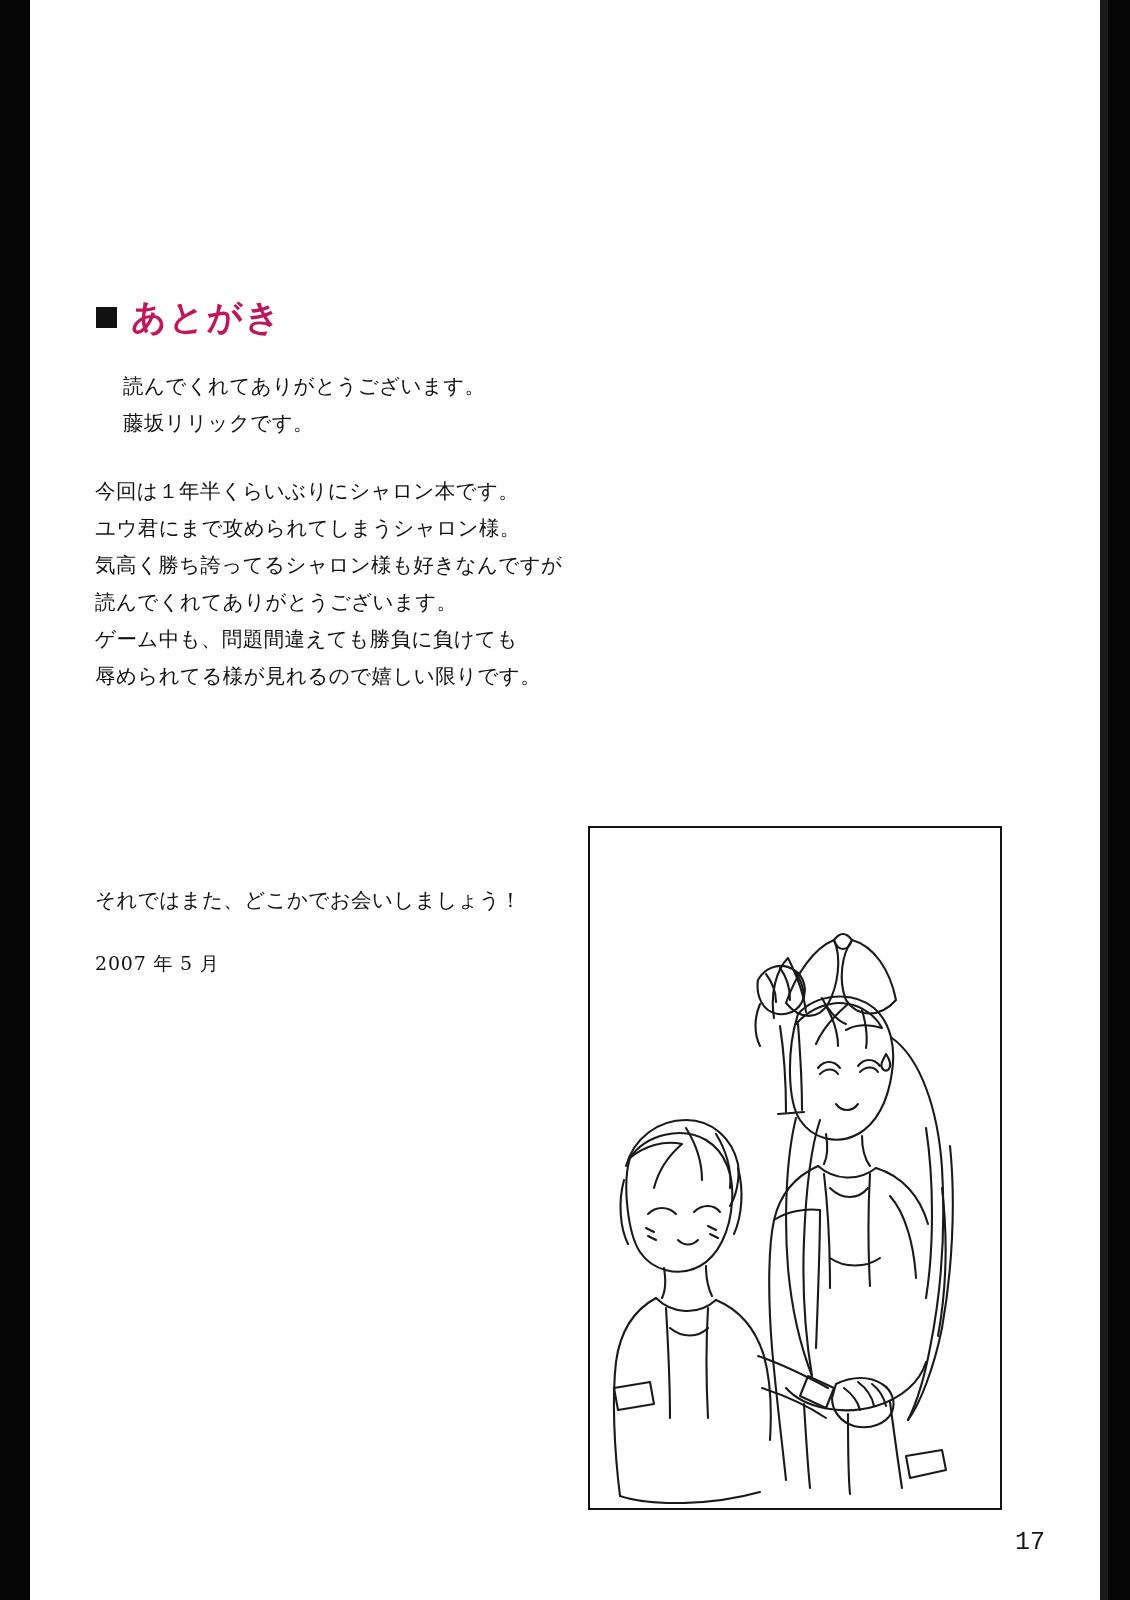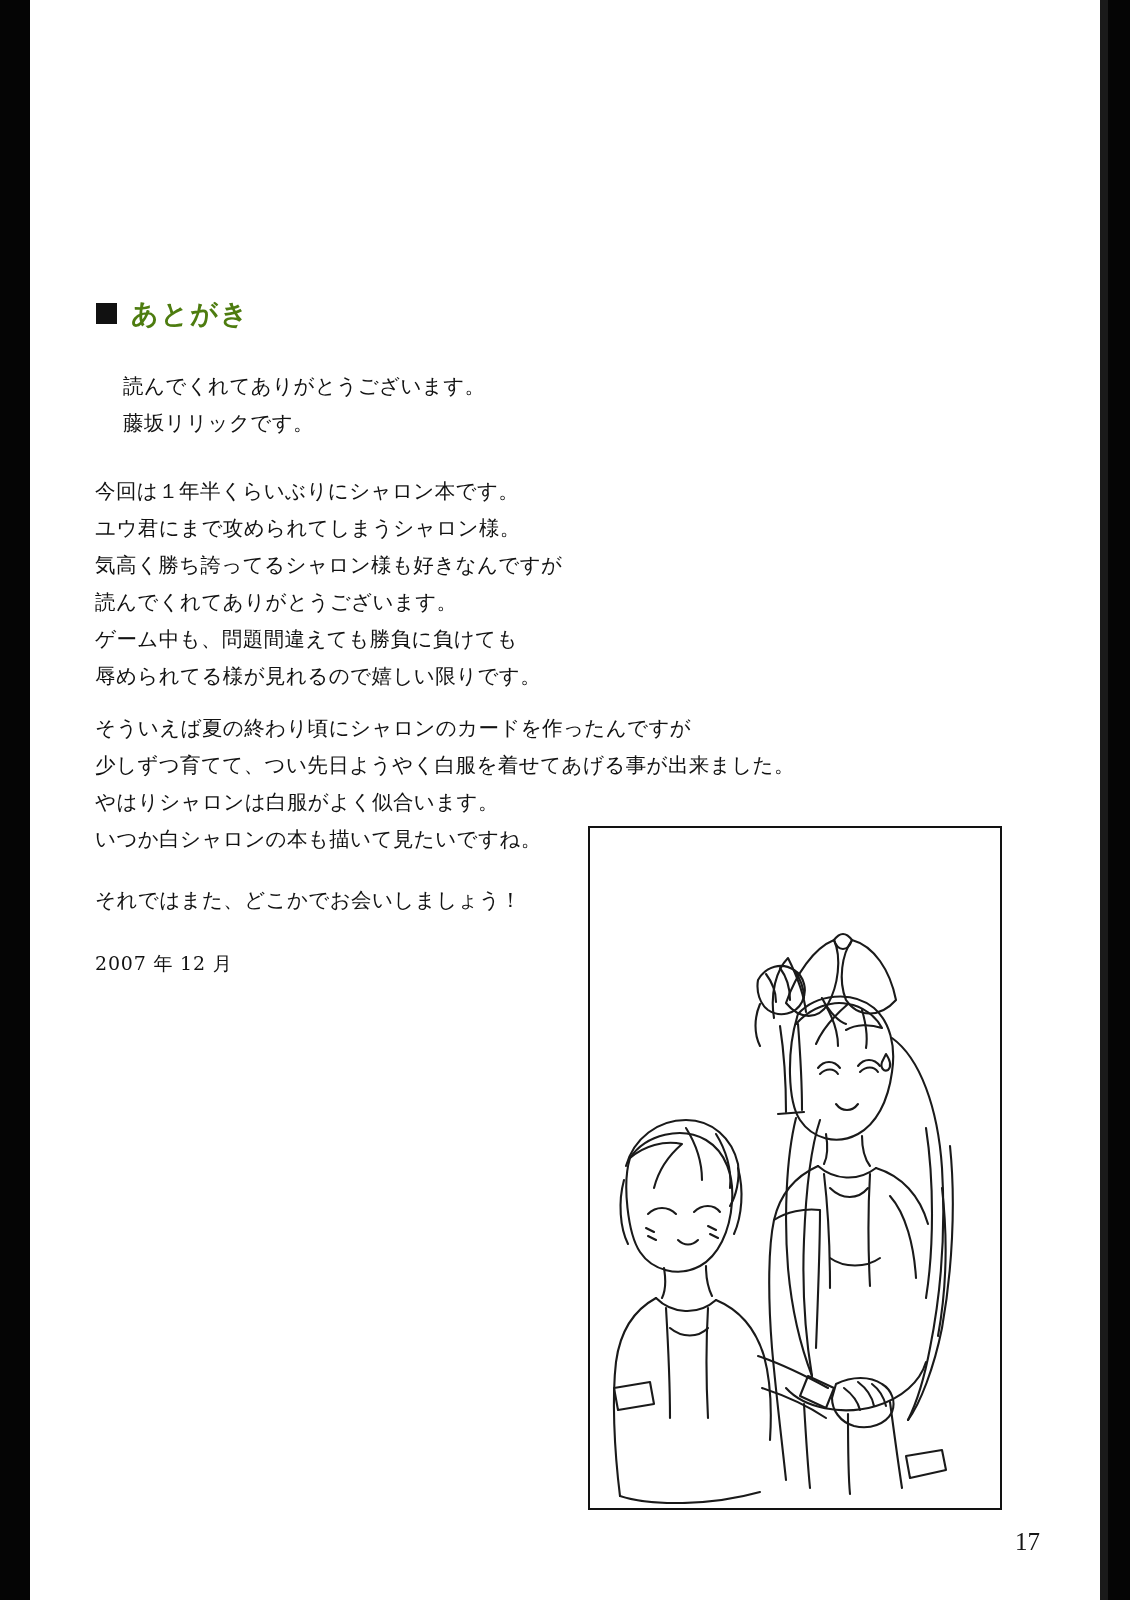--- a/index.html
+++ b/index.html
@@ -54,24 +54,24 @@
     gap: 14px;
   }
   .heading-square {
     width: 21px;
     height: 21px;
     background: #111111;
     display: inline-block;
   }
   .heading-text {
     font-family: "DejaVu Sans", sans-serif;
-    font-size: 27px;
+    font-size: 35px;
     font-weight: bold;
     letter-spacing: 2px;
-    color: #4d7c0f;
+    color: #be185d;
     line-height: 1;
   }
 
   
   .body-text {
     position: absolute;
     left: 95px;
     font-family: "DejaVu Serif", serif;
     font-size: 20.5px;
     color: #121212;
@@ -102,21 +102,21 @@
   }
   .illustration-frame svg {
     display: block;
   }
 
   
   .page-number {
     position: absolute;
     left: 1015px;
     top: 1528px;
-    font-family: Liberation Serif, serif;
+    font-family: Liberation Mono, monospace;
     font-size: 25px;
     color: #161616;
   }
 </style>
 </head>
 <body>
 
 <div class="page">
 
   <div class="edge-left"></div>
@@ -131,26 +131,22 @@
     </div>
 
     <div class="body-text" id="para-greeting">読んでくれてありがとうございます。
 藤坂リリックです。</div>
     <div class="body-text" id="para-main">今回は１年半くらいぶりにシャロン本です。
 ユウ君にまで攻められてしまうシャロン様。
 気高く勝ち誇ってるシャロン様も好きなんですが
 読んでくれてありがとうございます。
 ゲーム中も、問題間違えても勝負に負けても
 辱められてる様が見れるので嬉しい限りです。</div>
-    <div class="body-text" id="para-card">そういえば夏の終わり頃にシャロンのカードを作ったんですが
-少しずつ育てて、つい先日ようやく白服を着せてあげる事が出来ました。
-やはりシャロンは白服がよく似合います。
-いつか白シャロンの本も描いて見たいですね。</div>
     <div class="body-text" id="para-closing">それではまた、どこかでお会いしましょう！</div>
-    <div class="body-text" id="para-date">2007 年 12 月</div>
+    <div class="body-text" id="para-date">2007 年 5 月</div>
 
     <div class="illustration-frame">
       <svg width="406" height="676" viewBox="0 0 406 676" xmlns="http://www.w3.org/2000/svg">
         <rect x="0" y="0" width="406" height="676" fill="#ffffff"></rect>
         <g fill="none" stroke="#1a1a1a" stroke-width="2.1" stroke-linecap="round" stroke-linejoin="round">
 
           <path d="M196 175 C206 146 224 120 244 112 C252 130 248 158 238 176 C228 192 210 192 196 175 Z"></path>
           <path d="M262 112 C284 118 300 142 306 172 C290 190 268 190 256 172 C248 152 252 126 262 112 Z"></path>
           <path d="M244 112 C250 104 256 104 262 112 C258 124 248 124 244 112 Z"></path>
           <path d="M232 170 C240 186 250 194 256 196"></path>

